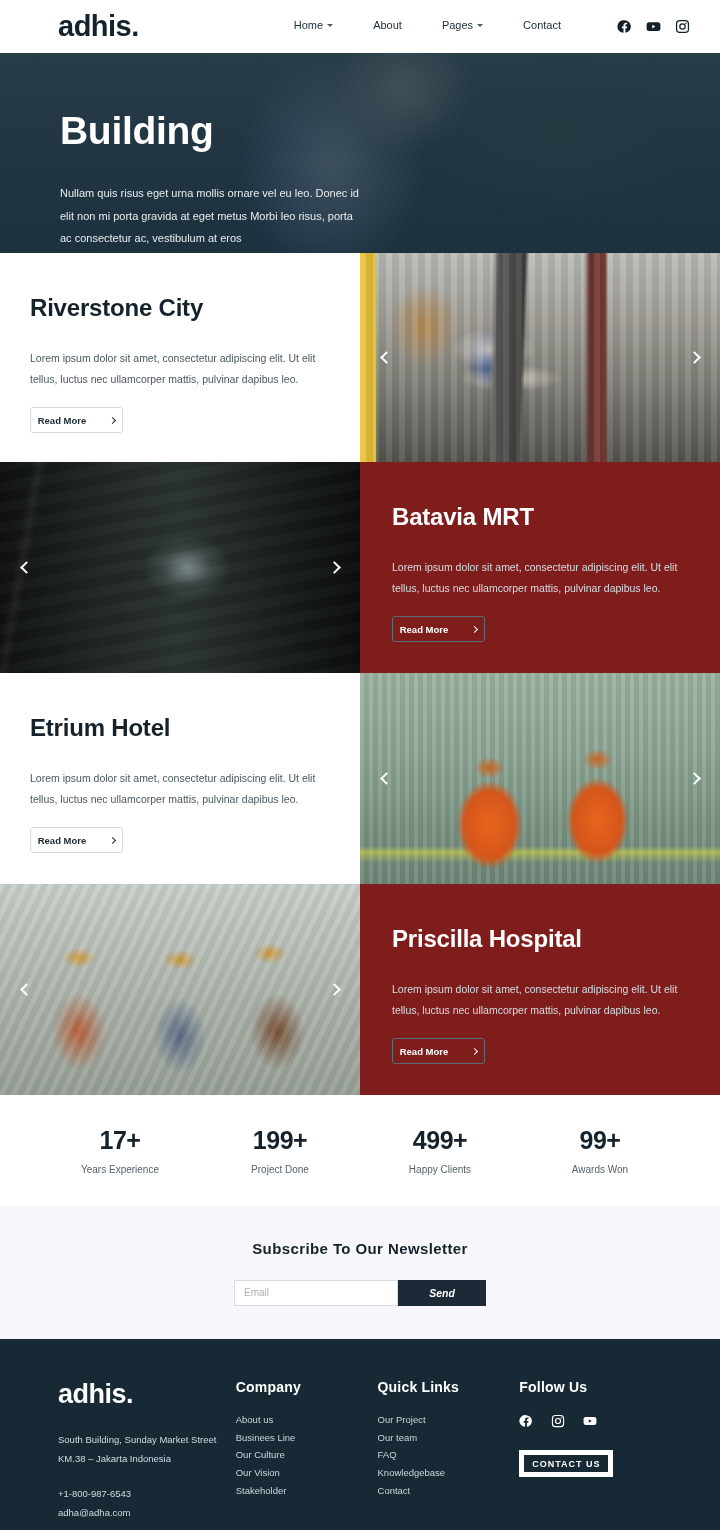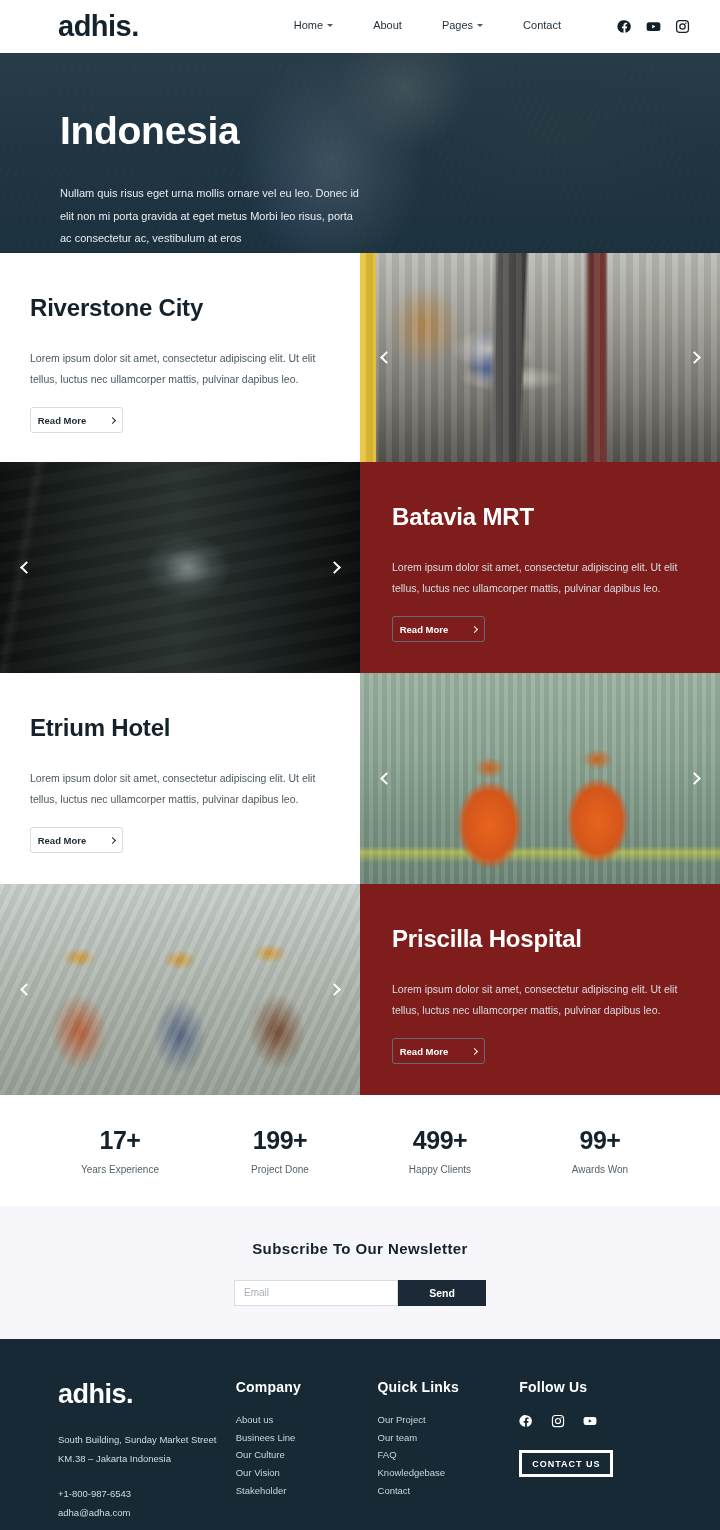--- a/index.html
+++ b/index.html
@@ -297,20 +297,21 @@
   .news-input::placeholder { color: #a9b0b8; }
   .news-send {
     width: 88px;
     background: #1b2a36;
     color: #ffffff;
     font-size: 10.5px;
     font-weight: bold;
     border: none;
     cursor: pointer;
     font-family: "Liberation Sans", sans-serif;
+    font-style: italic;
   }
 
   
   .footer {
     background: #162935;
     padding: 40px 40px 0 58px;
     min-height: 209px;
     display: flex;
     gap: 0;
   }
@@ -356,21 +357,21 @@
     gap: 18px;
     align-items: center;
   }
   .f-soc { width: 14px; height: 14px; display: block; }
   .btn-contact {
     margin-top: 22px;
     display: inline-flex;
     align-items: center;
     justify-content: center;
     width: 94px; height: 27px;
-    border: 3px solid #ffffff;
+    border: 5px solid #ffffff;
     color: #ffffff;
     font-size: 9px;
     font-weight: bold;
     letter-spacing: 1px;
     cursor: pointer;
     background: transparent;
   }
 </style>
 </head>
 <body>
@@ -414,21 +415,21 @@
             </svg>
         </span>
       </div>
     </div>
   </div>
 
   <div class="hero">
     <div class="hero-photo"></div>
     <div class="hero-overlay"></div>
     <div class="hero-inner">
-      <div class="hero-title">Indonesia</div>
+      <div class="hero-title">Building</div>
       <div class="hero-sub">Nullam quis risus eget urna mollis ornare vel eu leo. Donec id elit non mi porta gravida at eget metus Morbi leo risus, porta ac consectetur ac, vestibulum at eros</div>
     </div>
   </div>
 
   <div class="proj-row">
     <div class="proj-text light">
       <div class="proj-title">Riverstone City</div>
       <div class="proj-desc">Lorem ipsum dolor sit amet, consectetur adipiscing elit. Ut elit tellus, luctus nec ullamcorper mattis, pulvinar dapibus leo.</div>
       <div class="btn-read">
         <span>Read More</span>

